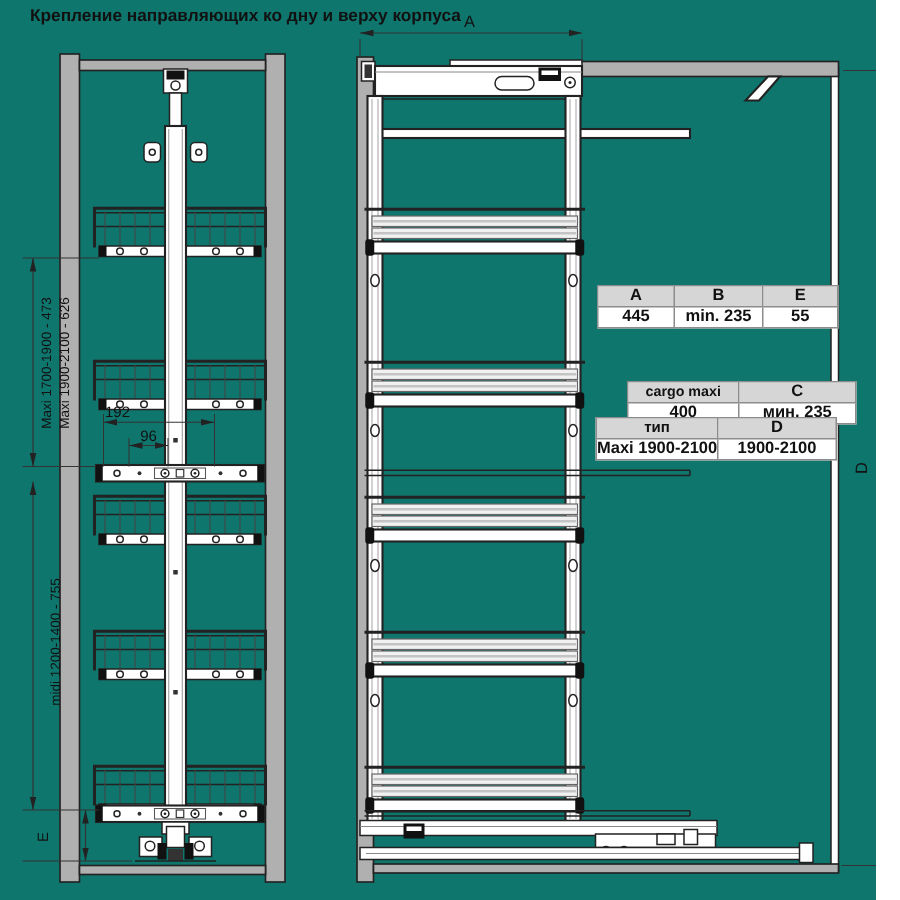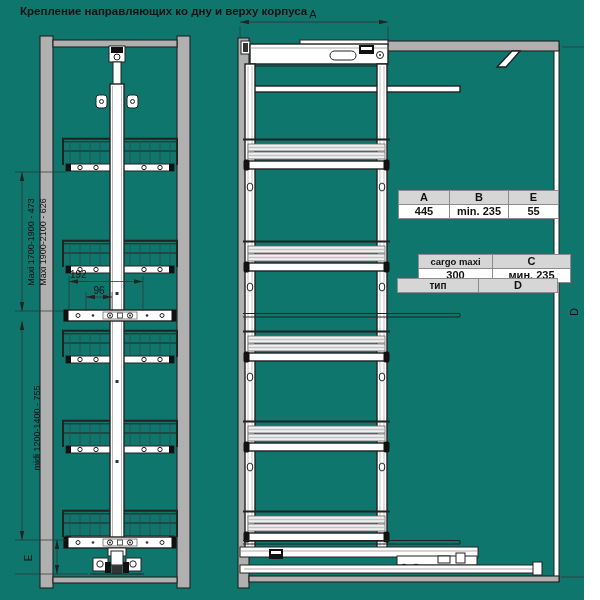--- a/index.html
+++ b/index.html
@@ -285,28 +285,32 @@
   </tbody>
     </table>
 
   <table class="t t2">
     <tbody>
         <tr>
       <th>cargo maxi</th>
       <th>C</th>
     </tr>
     <tr>
-      <td>300</td>
+      <td>400</td>
       <td>мин. 235</td>
     </tr>
   </tbody>
     </table>
 
   <table class="t t3">
     <tbody>
         <tr>
       <th>тип</th>
       <th>D</th>
     </tr>
+    <tr>
+      <td>Maxi 1900-2100</td>
+      <td>1900-2100</td>
+    </tr>
   </tbody>
     </table>
 
 </div>
 
 </body></html>

